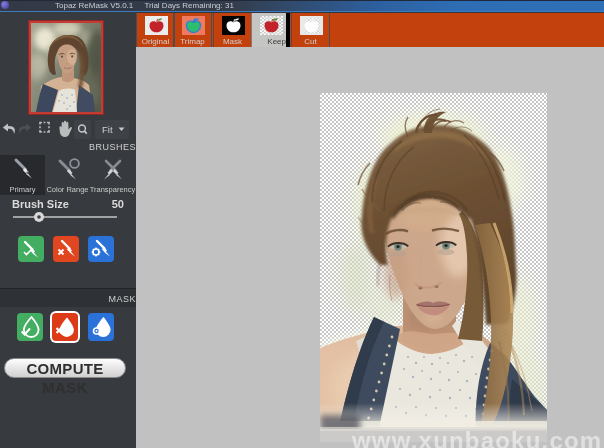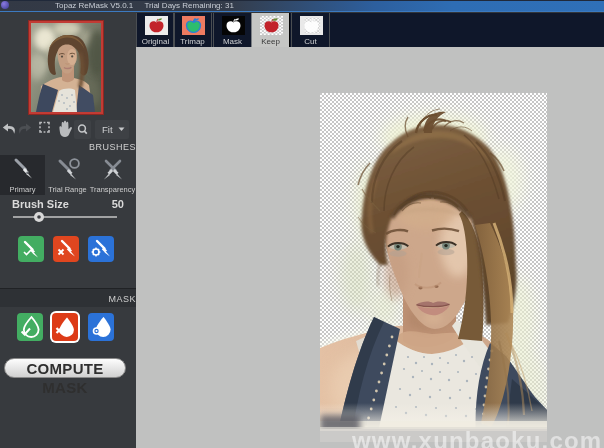--- a/index.html
+++ b/index.html
@@ -27,25 +27,25 @@
   #bsizerow { position:absolute; left:0; top:186px; width:136px; height:14px; color:#dadada; font-size:11px;font-weight:bold; }
 
   .cbtn { position:absolute; width:26px; height:26px; border-radius:4px; }
 
   #fillsband { position:absolute; left:0; top:276px; width:136px; height:19px; background:#2e3135; border-top:1px solid #202225; }
 
   #computemask { position:absolute; left:4px; top:346px; width:122px; height:20px; border-radius:10px;
     background:linear-gradient(#fdfdfd,#d0d0d0); border:1px solid #8a8a8a;
     color:#2f2f2f; font-weight:bold; font-size:15px; text-align:center; line-height:19px; letter-spacing:0.3px; }
 
-  #tabbar { left:136px; top:12px; width:468px; height:35px; background:#0f172a; border-top:1px solid #33363a; }
+  #tabbar { left:136px; top:12px; width:468px; height:35px; background:#c2410c; border-top:1px solid #33363a; }
   .tab { position:absolute; top:0; width:39px; height:35px; text-align:center; border-left:1px solid #4a4e52; border-right:1px solid #4a4e52; }
   .tab .tlabel { position:absolute; left:0; right:0; top:24px; font-size:8px; color:#cfd1d3; }
   .tab .ibox { position:absolute; left:8px; top:3px; width:23px; height:19px; }
-  .tab.sel { background:#c5c6c4; border-left:1px solid #7a7e82; border-right:1px solid #000000; }
+  .tab.sel { background:#c5c6c4; border-left:1px solid #7a7e82; border-right:4px solid #000000;text-align:right; }
   .tab.sel .tlabel { color:#3a3a3a; }
 
   #canvas { left:136px; top:47px; width:468px; height:401px; background:#c0c1c0; }
   #photo { position:absolute; left:184px; top:46px; width:227px; height:349px; }
   #wm { position:absolute; left:216px; top:380px; font-size:24px; font-weight:bold; letter-spacing:1.2px;
         color:rgba(255,255,255,0.5); white-space:nowrap; }
 </style>
 </head>
 <body>
 <div id="stage">
@@ -137,21 +137,21 @@
       </svg>
       <div class="blabel">Primary</div>
     </div>
     <div class="brushbtn" style="left:45px">
       <svg class="abs" style="left:10px;top:2px" width="26" height="26" viewBox="0 0 26 26">
         <circle cx="19.5" cy="6.5" r="4.4" fill="none" stroke="#8d929a" stroke-width="1.8"></circle>
         <line x1="5" y1="4" x2="14.5" y2="13.5" stroke="#878c94" stroke-width="3" stroke-linecap="round"></line>
         <polygon points="13.8,12 17.5,15.7 15.5,17.7 11.8,14" fill="#cfd2d5"></polygon>
         <polygon points="16.3,16.7 21,22.5 15,17.9" fill="#c0c3c6"></polygon>
       </svg>
-      <div class="blabel">Trial Range</div>
+      <div class="blabel">Color Range</div>
     </div>
     <div class="brushbtn" style="left:90px">
       <svg class="abs" style="left:10px;top:2px" width="26" height="26" viewBox="0 0 26 26">
         <line x1="6" y1="4" x2="15.5" y2="13.5" stroke="#878c94" stroke-width="2.6" stroke-linecap="round"></line>
         <polygon points="14.8,12 18.5,15.7 16.5,17.7 12.8,14" fill="#cfd2d5"></polygon>
         <polygon points="17.3,16.7 22,22.5 16,17.9" fill="#c0c3c6"></polygon>
         <line x1="20" y1="4" x2="10.5" y2="13.5" stroke="#878c94" stroke-width="2.6" stroke-linecap="round"></line>
         <polygon points="11.2,12 7.5,15.7 9.5,17.7 13.2,14" fill="#cfd2d5"></polygon>
         <polygon points="8.7,16.7 4,22.5 10,17.9" fill="#c0c3c6"></polygon>
       </svg>

